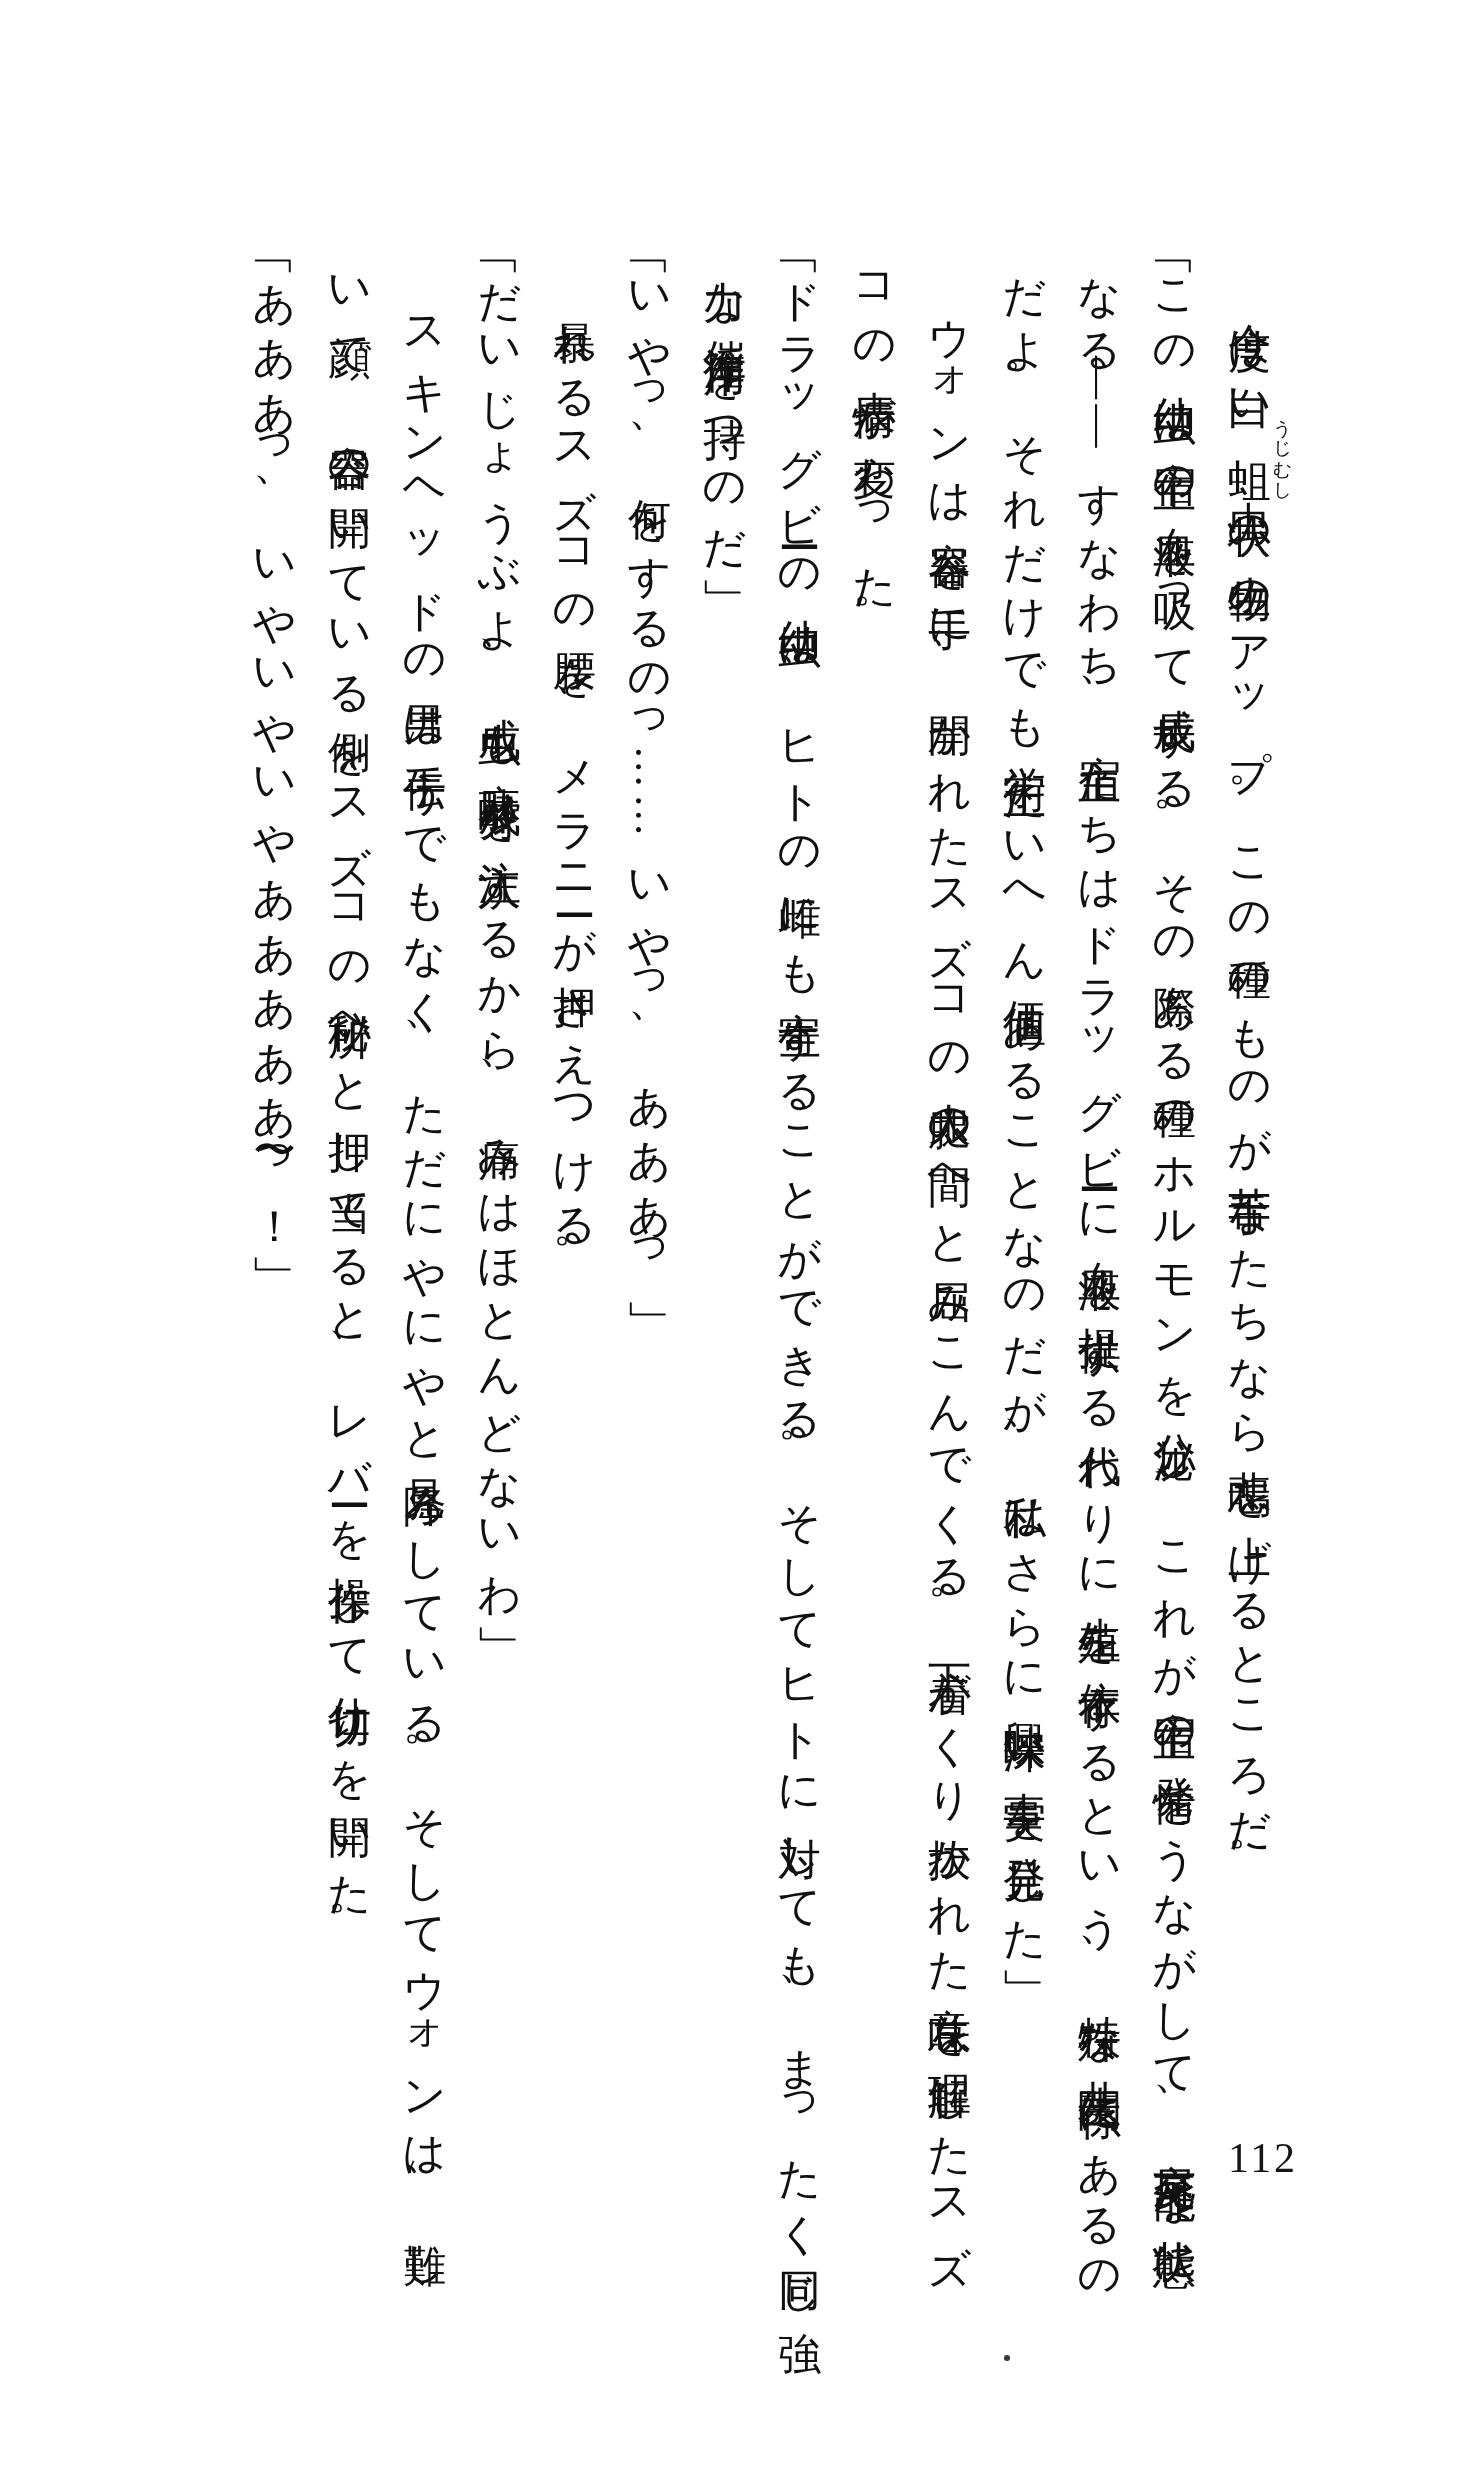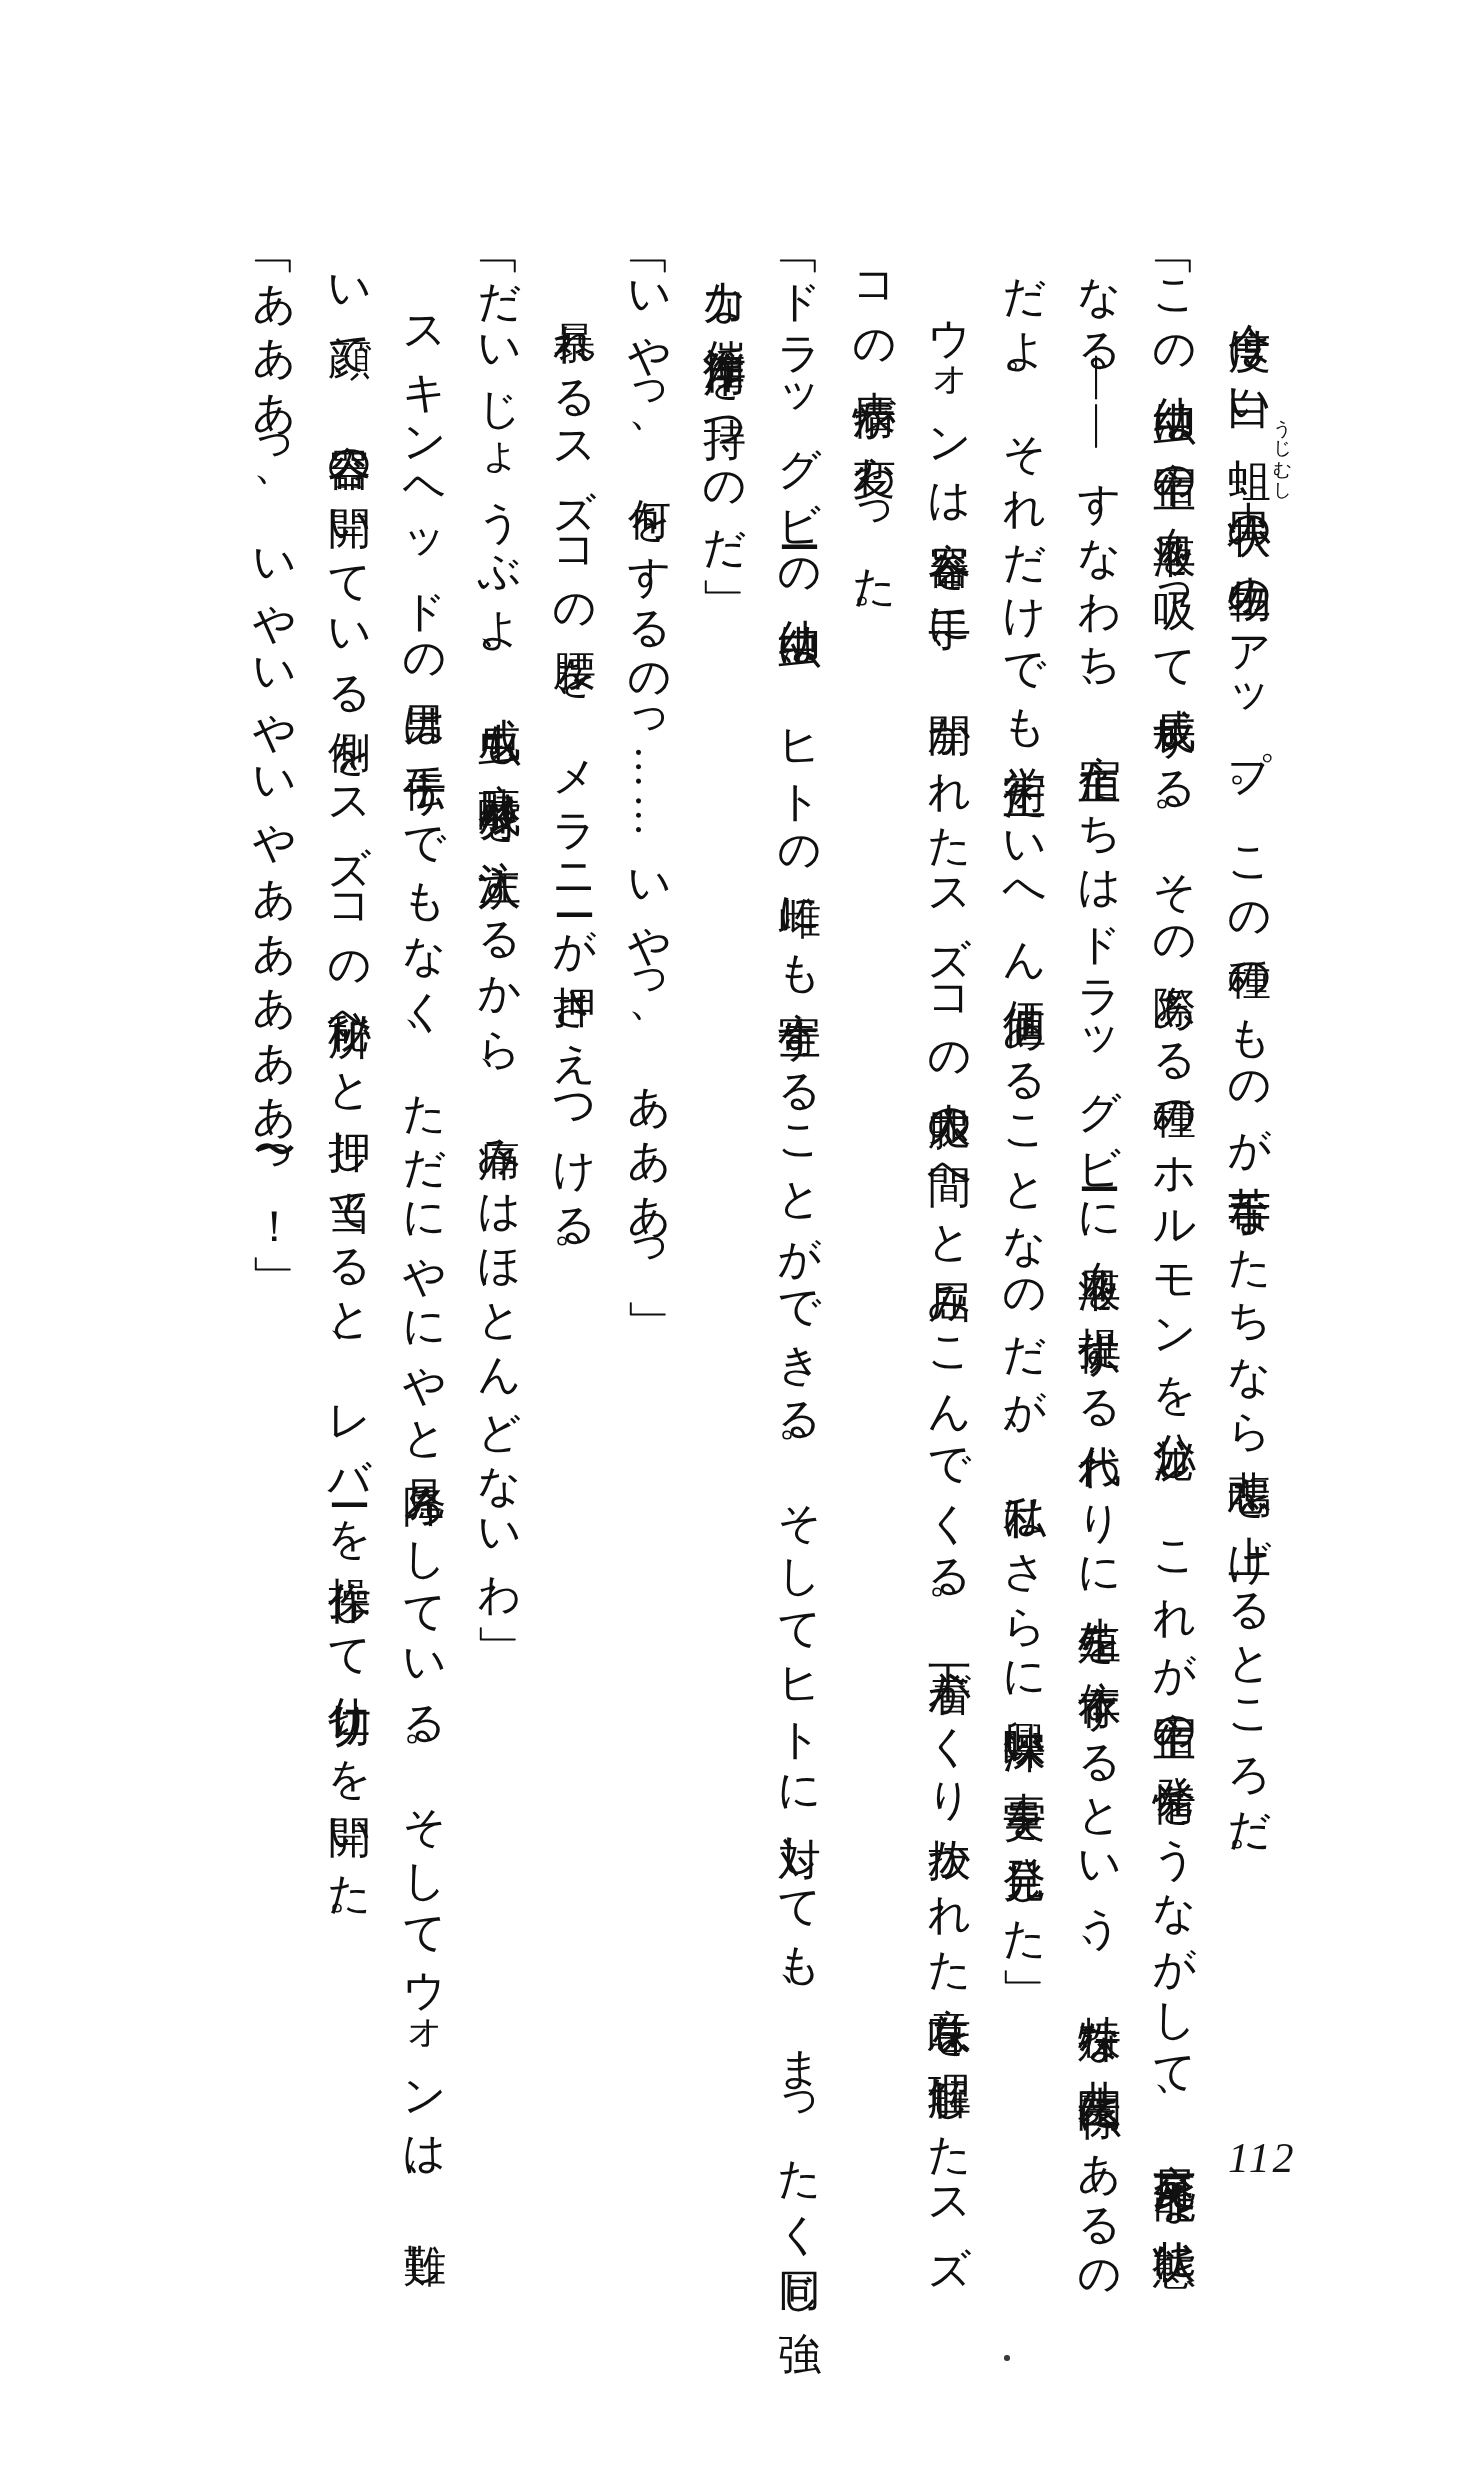--- a/index.html
+++ b/index.html
@@ -42,21 +42,20 @@
   .text-flow ruby rt {
     font-size: 18.5px;
     letter-spacing: 0;
     color: #101010;
   }
   .page-number {
     position: absolute;
     left: 1228px;
     top: 2134px;
     font-size: 42px;
-    font-style: italic;
     letter-spacing: 2.8px;
     color: #151515;
     font-family: "Liberation Serif", "DejaVu Serif", serif;
   }
   .stray-dot {
     position: absolute;
     left: 1004px;
     top: 2355px;
     width: 5.5px;
     height: 5.5px;

